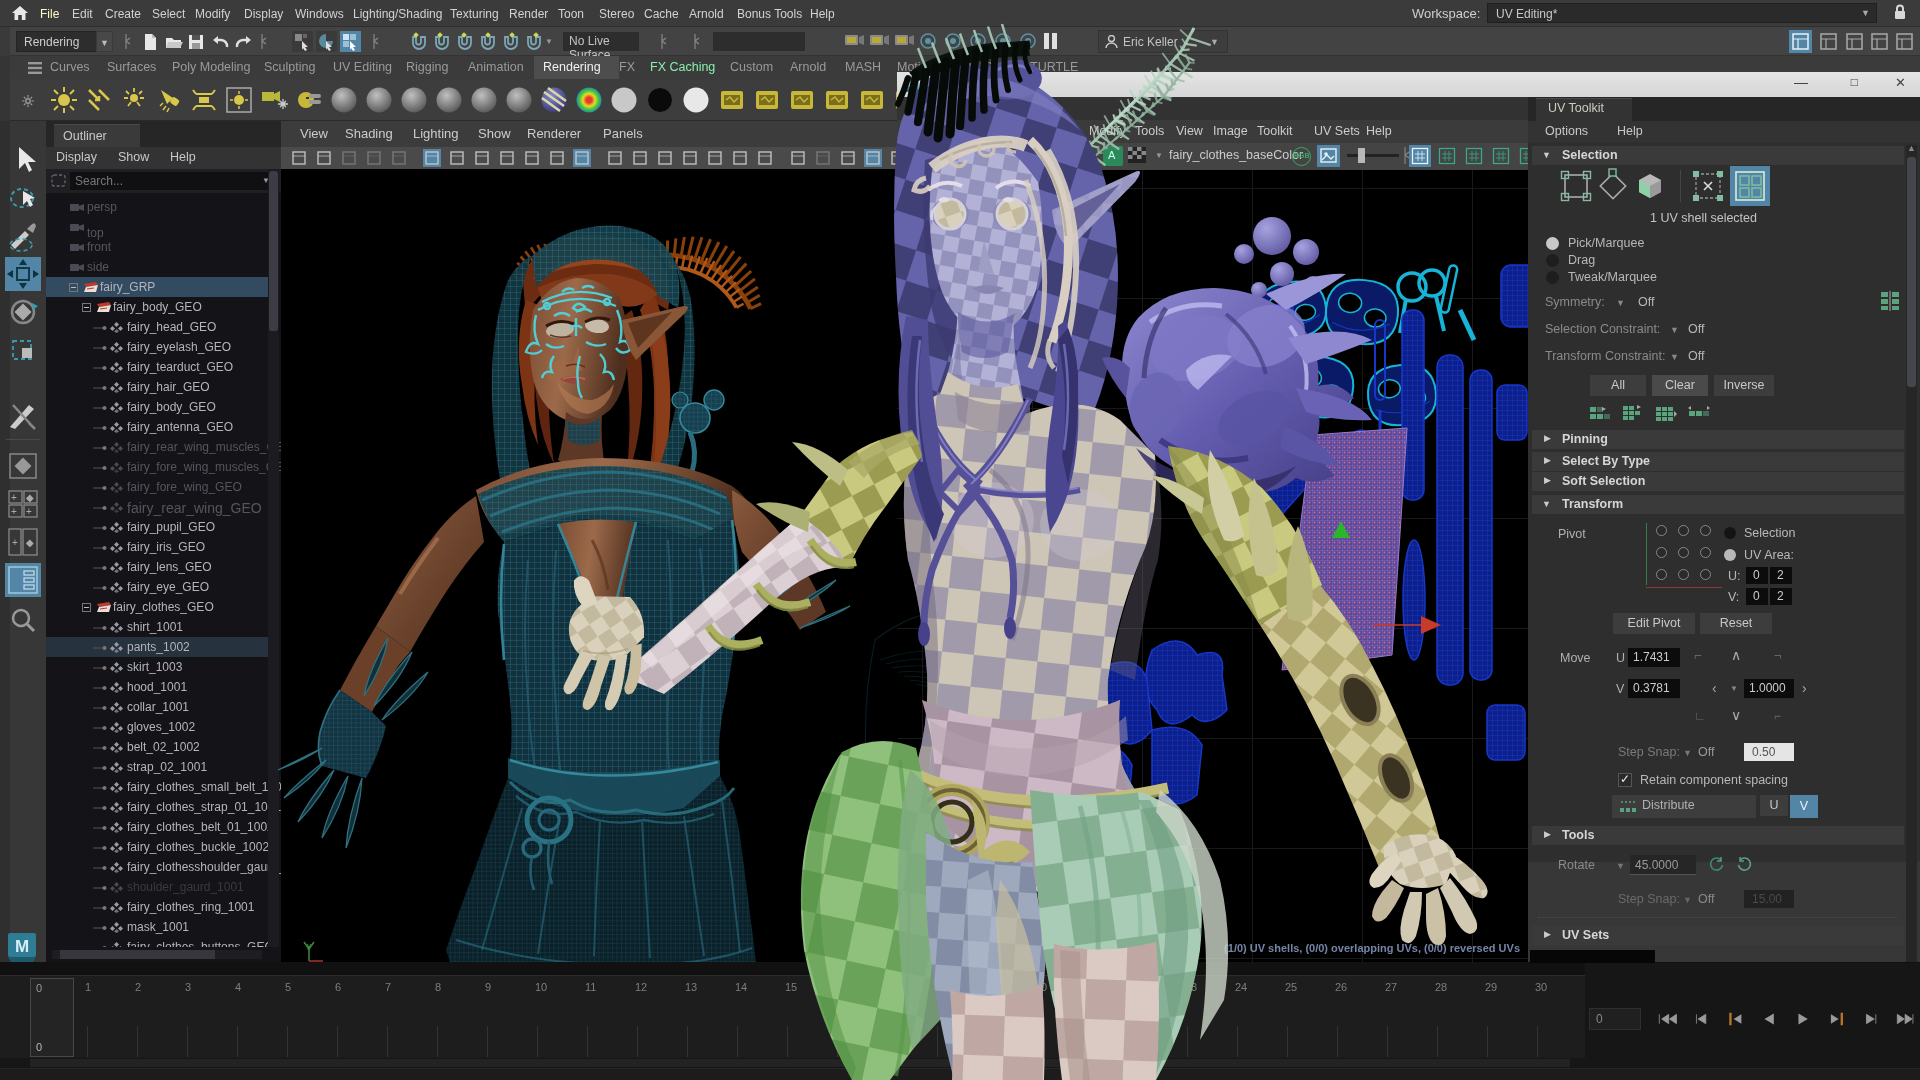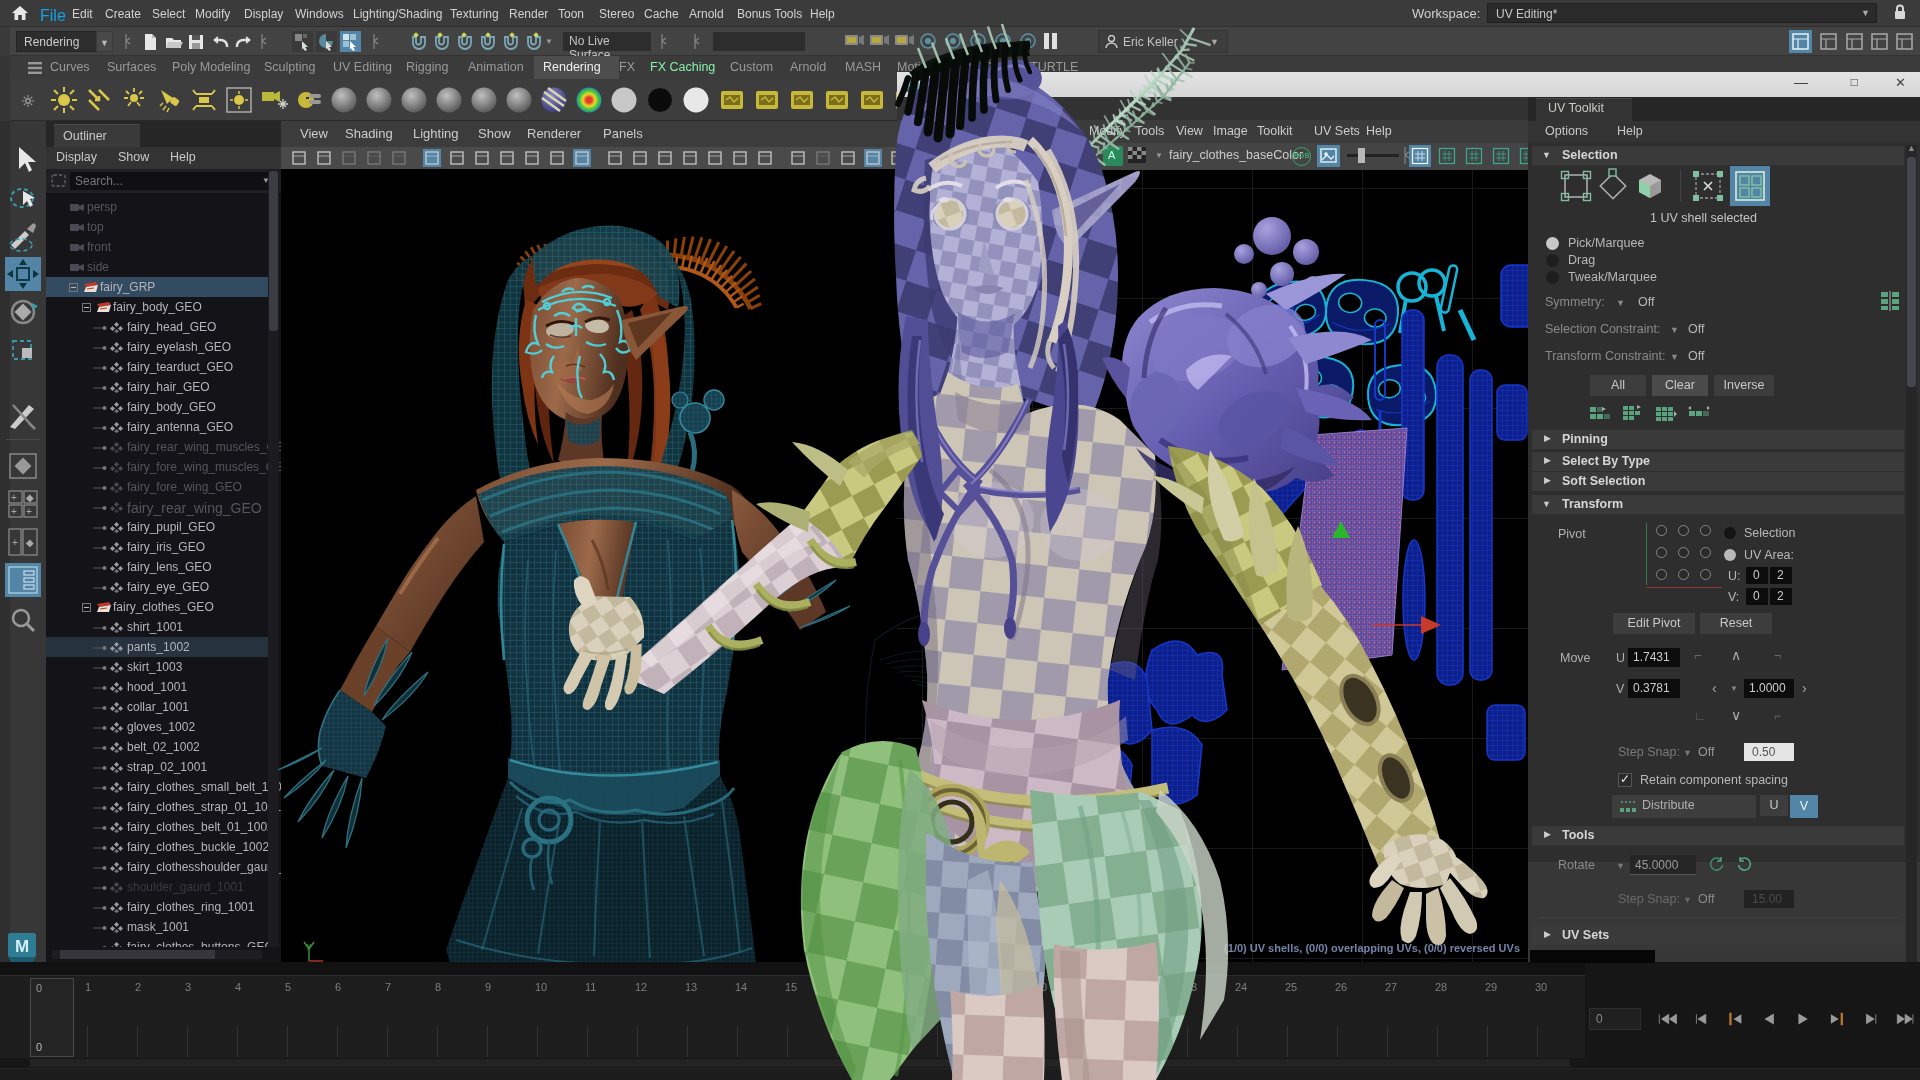--- a/index.html
+++ b/index.html
@@ -13,21 +13,21 @@
 <body>
 <div id="stage">
 
   <div class="abs" id="menubar" style="left:0;top:0;width:1920px;height:27px;background:#3b3b3b;border-bottom:1px solid #2e2e2e;">
     <div class="abs" style="left:12px;top:6px;width:16px;height:14px;">
       <svg width="16" height="15" viewBox="0 0 16 15">
           <path d="M8 0 L16 7 L13.5 7 L13.5 14 L9.8 14 L9.8 9 L6.2 9 L6.2 14 L2.5 14 L2.5 7 L0 7 Z" fill="#e8e8e8"></path>
         </svg>
     </div>
     <div id="mainmenus">
-        <span style="position:absolute;left:40px;top:7px;color:#0ea5e9;font-size:16px;">File</span>
+        <span style="position:absolute;left:40px;top:7px;color:#fef9c3;font-size:12px;">File</span>
         <span style="position:absolute;left:72px;top:7px;color:#d2d2d2;font-size:12px;">Edit</span>
         <span style="position:absolute;left:105px;top:7px;color:#d2d2d2;font-size:12px;">Create</span>
         <span style="position:absolute;left:152px;top:7px;color:#d2d2d2;font-size:12px;">Select</span>
         <span style="position:absolute;left:195px;top:7px;color:#d2d2d2;font-size:12px;">Modify</span>
         <span style="position:absolute;left:244px;top:7px;color:#d2d2d2;font-size:12px;">Display</span>
         <span style="position:absolute;left:295px;top:7px;color:#d2d2d2;font-size:12px;">Windows</span>
         <span style="position:absolute;left:353px;top:7px;color:#d2d2d2;font-size:12px;">Lighting/Shading</span>
         <span style="position:absolute;left:450px;top:7px;color:#d2d2d2;font-size:12px;">Texturing</span>
         <span style="position:absolute;left:509px;top:7px;color:#d2d2d2;font-size:12px;">Render</span>
         <span style="position:absolute;left:558px;top:7px;color:#d2d2d2;font-size:12px;">Toon</span>
@@ -164,21 +164,21 @@
           </svg></div>
         <div style="position:absolute;left:993px;top:4px;width:22px;height:21px;"><svg width="22" height="21">
             <circle cx="10" cy="10" r="7" fill="none" stroke="#5a93a5" stroke-width="1.6"></circle>
             <circle cx="10" cy="10" r="3" fill="#5a93a5"></circle>
           </svg></div>
         <div style="position:absolute;left:1018px;top:4px;width:22px;height:21px;"><svg width="22" height="21">
             <circle cx="10" cy="10" r="7" fill="none" stroke="#5a93a5" stroke-width="1.6"></circle>
             <circle cx="10" cy="10" r="3" fill="#5a93a5"></circle>
           </svg></div>
       </div>
-    <div class="abs" style="left:563px;top:5px;width:88px;height:19px;background:#2d2d2d;">
+    <div class="abs" style="left:563px;top:5px;width:76px;height:19px;background:#2d2d2d;">
       <span style="color:#c3c3c3;font-size:12px;position:absolute;left:6px;top:2px;">No Live Surface</span>
     </div>
     <div class="abs" style="left:713px;top:5px;width:92px;height:19px;background:#2d2d2d;">
       <span style="color:#c3c3c3;font-size:12px;position:absolute;left:6px;top:2px;margin-top:44px;">Symmetry: Off</span>
     </div>
     <div class="abs" style="left:1044px;top:6px;width:14px;height:16px;">
       <div class="abs" style="left:0;top:0;width:5px;height:16px;background:#e0e0e0;"></div>
       <div class="abs" style="left:8px;top:0;width:5px;height:16px;background:#e0e0e0;"></div>
     </div>
     <div class="abs" style="left:1098px;top:3px;width:130px;height:23px;background:#3d3d3d;border:1px solid #333;">
@@ -527,21 +527,21 @@
     <div id="outlinertree">
         <svg width="15" height="11" style="position:absolute;left:24px;top:81px;">
           <rect x="0" y="2" width="9" height="7" rx="1" fill="#4a4a55"></rect>
           <path d="M9 4 L14 2 V9 L9 7 Z" fill="#4a4a55"></path>
         </svg>
         <span style="position:absolute;left:41px;top:79px;color:#55555f;font-size:12px;white-space:nowrap;">persp</span>
         <svg width="15" height="11" style="position:absolute;left:24px;top:101px;">
           <rect x="0" y="2" width="9" height="7" rx="1" fill="#4a4a55"></rect>
           <path d="M9 4 L14 2 V9 L9 7 Z" fill="#4a4a55"></path>
         </svg>
-        <span style="position:absolute;left:41px;top:99px;color:#55555f;font-size:12px;white-space:nowrap;">top</span>
+        <span style="position:absolute;left:41px;top:105px;color:#55555f;font-size:12px;white-space:nowrap;">top</span>
         <svg width="15" height="11" style="position:absolute;left:24px;top:121px;">
           <rect x="0" y="2" width="9" height="7" rx="1" fill="#4a4a55"></rect>
           <path d="M9 4 L14 2 V9 L9 7 Z" fill="#4a4a55"></path>
         </svg>
         <span style="position:absolute;left:41px;top:119px;color:#55555f;font-size:12px;white-space:nowrap;">front</span>
         <svg width="15" height="11" style="position:absolute;left:24px;top:141px;">
           <rect x="0" y="2" width="9" height="7" rx="1" fill="#4a4a55"></rect>
           <path d="M9 4 L14 2 V9 L9 7 Z" fill="#4a4a55"></path>
         </svg>
         <span style="position:absolute;left:41px;top:139px;color:#55555f;font-size:12px;white-space:nowrap;">side</span>

